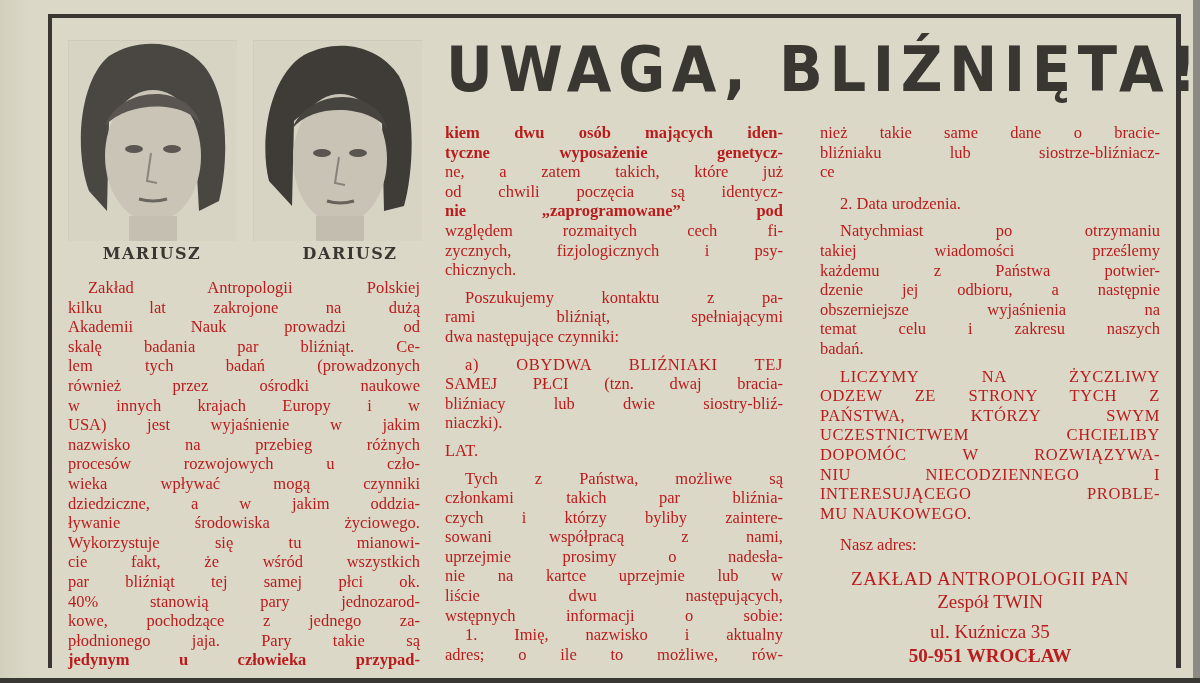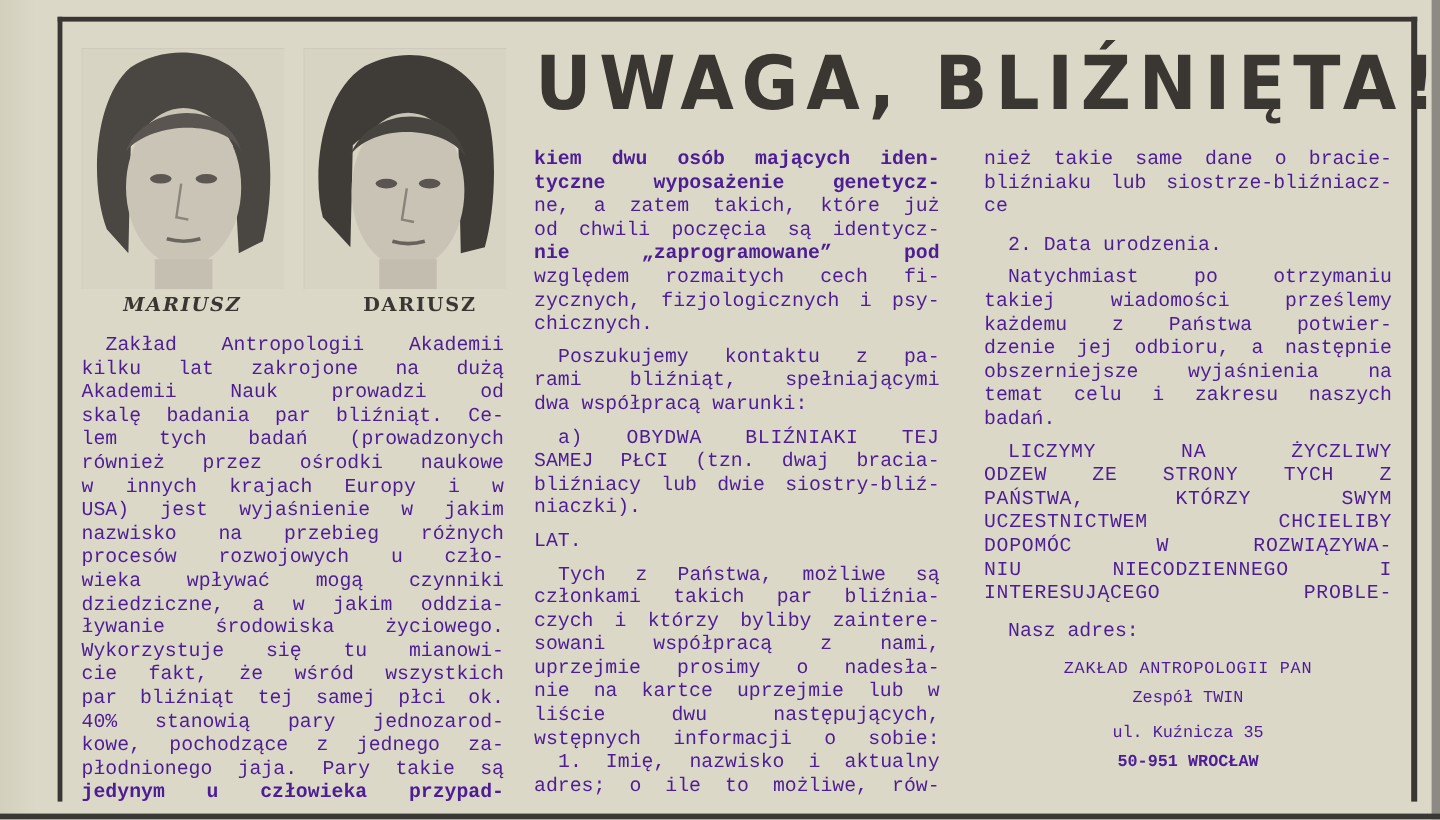--- a/index.html
+++ b/index.html
@@ -47,35 +47,35 @@
     font-family: "DejaVu Sans", "Liberation Sans", sans-serif;
     font-weight: bold; font-size: 62px; line-height: 72px;
     letter-spacing: 7px;
     color: #3a3632;
     transform-origin: left top;
     transform: scaleX(0.93);
     white-space: nowrap;
   }
   .col {
     position: absolute;
-    font-family: Liberation Mono, monospace;
+    font-family: Liberation Serif, serif;
     font-size: 16.5px; line-height: 19.6px;
-    color: #4c1d95;
+    color: #b91c1c;
   }
   .line { display: block; text-align: justify; text-align-last: justify; white-space: nowrap; }
   .line.last { text-align-last: left; }
   .line.center { text-align: center; text-align-last: center; }
   .indent { padding-left: 20px; }
   .b { font-weight: bold; }
   .caps { letter-spacing: 0.6px; }
   .gap { height: 8px; }
   #col1 { left: 68px; top: 278px; width: 352px; }
   #col2 { left: 445px; top: 123px; width: 338px; }
   #col3 { left: 820px; top: 123px; width: 340px; }
-  .addr { font-size: 14px; }
+  .addr { font-size: 19px; }
 </style>
 </head>
 <body>
 
 <div class="paper-left-shade"></div>
 <div class="right-strip"></div>
 <div class="bottom-line"></div>
 
 <div class="frame"></div>
 
@@ -85,41 +85,41 @@
     <path d="M20 150 C5 110 10 40 40 15 C70 -5 115 0 135 25 C160 55 160 120 150 160 L130 170 L125 80 C110 60 60 55 40 80 L38 170 Z" fill="#4a4642"></path>
     <ellipse cx="84" cy="115" rx="48" ry="66" fill="#c9c4b5"></ellipse>
     <path d="M36 85 C50 45 120 40 132 85 C120 60 60 58 36 85 Z" fill="#5a5550"></path>
     <rect x="60" y="175" width="48" height="30" fill="#c4bfb0"></rect>
     <ellipse cx="65" cy="108" rx="9" ry="4" fill="#5c5752"></ellipse>
     <ellipse cx="103" cy="108" rx="9" ry="4" fill="#5c5752"></ellipse>
     <path d="M82 112 L78 140 L88 142" stroke="#8a857c" stroke-width="2" fill="none"></path>
     <path d="M70 158 Q84 162 98 158" stroke="#6a655e" stroke-width="3" fill="none"></path>
   </svg>
 </div>
-<div class="caption" style="left:68px;font-style:italic;">MARIUSZ</div>
+<div class="caption" style="left:68px;">MARIUSZ</div>
 
 <div class="portrait" style="left:253px;">
   <svg width="168" height="200" viewBox="0 0 168 200">
     <rect width="168" height="200" fill="#d8d4c4"></rect>
     <path d="M15 140 C5 100 15 35 50 14 C85 -4 125 5 145 35 C162 65 160 130 150 165 L130 170 L128 80 C110 60 60 60 40 80 L38 165 Z" fill="#3f3b37"></path>
     <ellipse cx="86" cy="118" rx="47" ry="65" fill="#c8c3b4"></ellipse>
     <path d="M38 88 C55 45 125 45 134 90 C120 65 60 60 38 88 Z" fill="#47433f"></path>
     <rect x="62" y="175" width="48" height="30" fill="#c2bdae"></rect>
     <ellipse cx="68" cy="112" rx="9" ry="4" fill="#5a5550"></ellipse>
     <ellipse cx="104" cy="112" rx="9" ry="4" fill="#5a5550"></ellipse>
     <path d="M85 116 L81 142 L91 144" stroke="#88837a" stroke-width="2" fill="none"></path>
     <path d="M73 160 Q86 164 100 160" stroke="#67625b" stroke-width="3" fill="none"></path>
   </svg>
 </div>
 <div class="caption" style="left:266px;">DARIUSZ</div>
 
 <div class="headline">UWAGA, BLIŹNIĘTA!</div>
 
 <div class="col" id="col1">
-  <span class="line indent">Zakład Antropologii Akademii</span>
+  <span class="line indent">Zakład Antropologii Polskiej</span>
   <span class="line">kilku lat zakrojone na dużą</span>
   <span class="line">Akademii Nauk prowadzi od</span>
   <span class="line">skalę badania par bliźniąt. Ce-</span>
   <span class="line">lem tych badań (prowadzonych</span>
   <span class="line">również przez ośrodki naukowe</span>
   <span class="line">w innych krajach Europy i w</span>
   <span class="line">USA) jest wyjaśnienie w jakim</span>
   <span class="line">nazwisko na przebieg różnych</span>
   <span class="line">procesów rozwojowych u czło-</span>
   <span class="line">wieka wpływać mogą czynniki</span>
@@ -139,21 +139,21 @@
   <span class="line b">tyczne wyposażenie genetycz-</span>
   <span class="line">ne, a zatem takich, które już</span>
   <span class="line">od chwili poczęcia są identycz-</span>
   <span class="line b">nie „zaprogramowane” pod</span>
   <span class="line">względem rozmaitych cech fi-</span>
   <span class="line">zycznych, fizjologicznych i psy-</span>
   <span class="line last">chicznych.</span>
   <div class="gap"></div>
   <span class="line indent">Poszukujemy kontaktu z pa-</span>
   <span class="line">rami bliźniąt, spełniającymi</span>
-  <span class="line last">dwa współpracą warunki:</span>
+  <span class="line last">dwa następujące czynniki:</span>
   <div class="gap"></div>
   <span class="line indent caps">a) OBYDWA BLIŹNIAKI TEJ</span>
   <span class="line">SAMEJ PŁCI (tzn. dwaj bracia-</span>
   <span class="line">bliźniacy lub dwie siostry-bliź-</span>
   <span class="line last">niaczki).</span>
   <div class="gap"></div>
   <span class="line last">LAT.</span>
   <div class="gap"></div>
   <span class="line indent">Tych z Państwa, możliwe są</span>
   <span class="line">członkami takich par bliźnia-</span>
@@ -182,20 +182,21 @@
   <span class="line">temat celu i zakresu naszych</span>
   <span class="line last">badań.</span>
   <div class="gap"></div>
   <span class="line indent caps">LICZYMY NA ŻYCZLIWY</span>
   <span class="line caps">ODZEW ZE STRONY TYCH Z</span>
   <span class="line caps">PAŃSTWA, KTÓRZY SWYM</span>
   <span class="line caps">UCZESTNICTWEM CHCIELIBY</span>
   <span class="line caps">DOPOMÓC W ROZWIĄZYWA-</span>
   <span class="line caps">NIU NIECODZIENNEGO I</span>
   <span class="line caps">INTERESUJĄCEGO PROBLE-</span>
+  <span class="line last caps">MU NAUKOWEGO.</span>
   <div class="gap" style="height:12px"></div>
   <span class="line last indent">Nasz adres:</span>
   <div class="gap" style="height:14px"></div>
   <span class="line center addr caps">ZAKŁAD ANTROPOLOGII PAN</span>
   <div class="gap" style="height:4px"></div>
   <span class="line center addr">Zespół TWIN</span>
   <div class="gap" style="height:10px"></div>
   <span class="line center addr">ul. Kuźnicza 35</span>
   <div class="gap" style="height:4px"></div>
   <span class="line center addr b">50-951 WROCŁAW</span>

